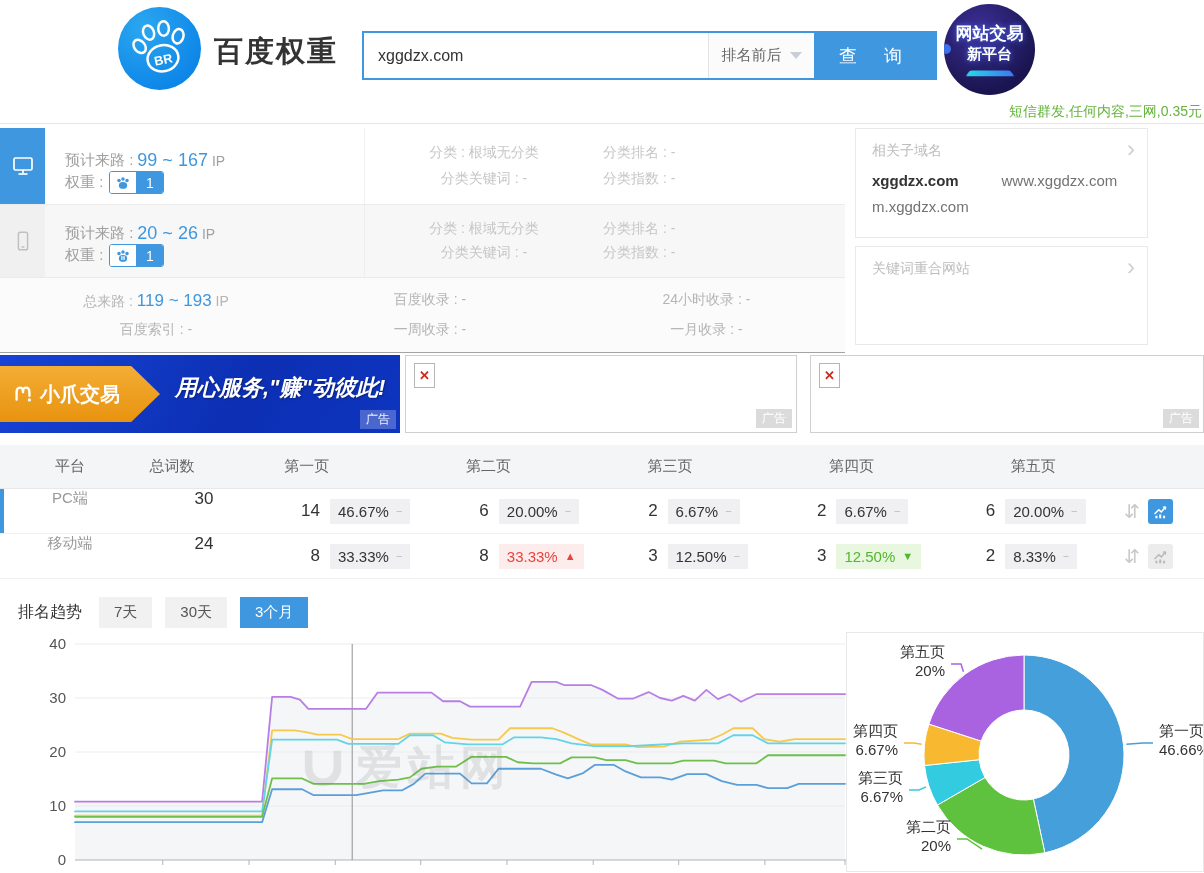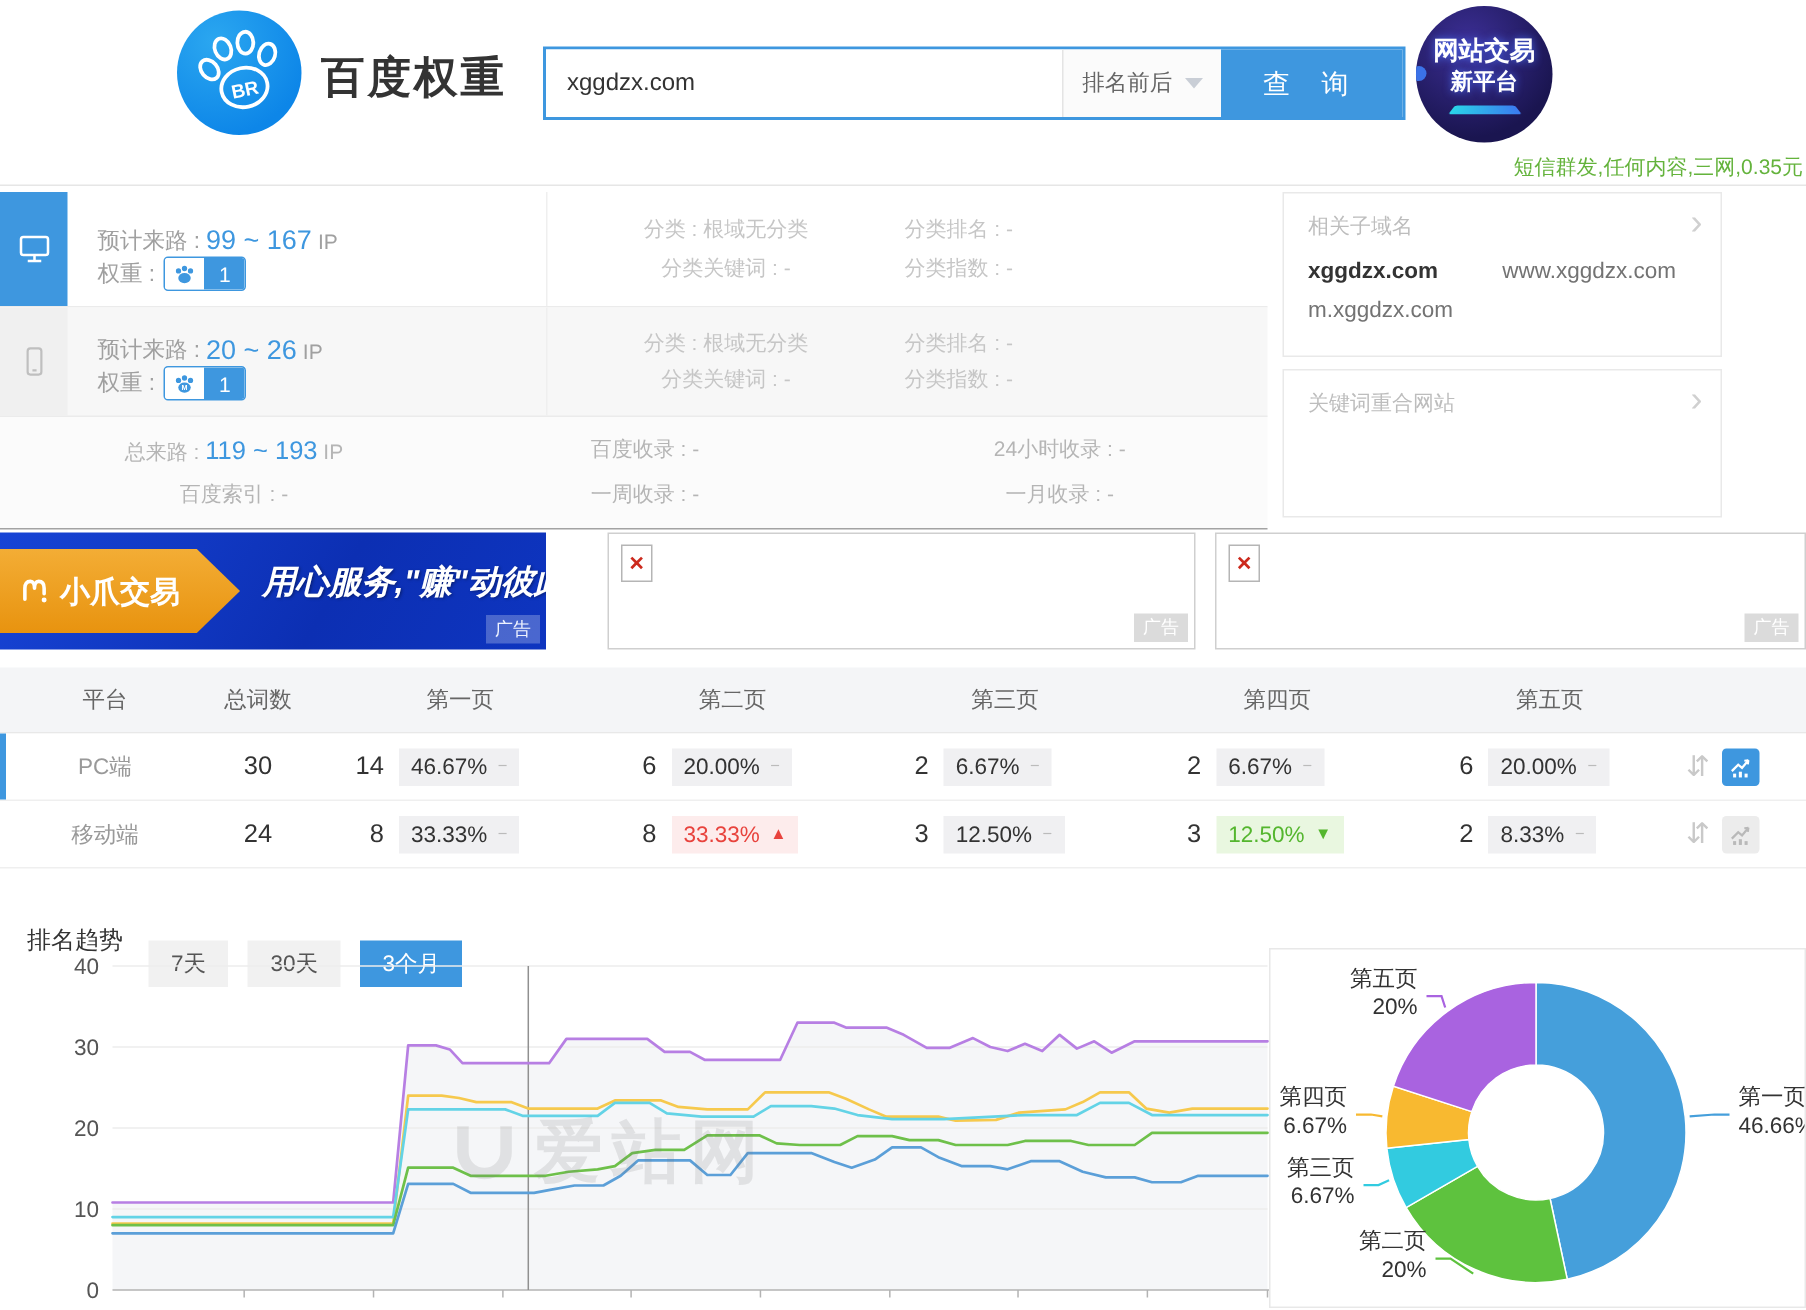--- a/index.html
+++ b/index.html
@@ -7,21 +7,21 @@
   body { width:1204px; height:873px; position:relative; font-family:"Liberation Sans",sans-serif; color:#333; overflow:hidden; }
 
   
   .logo { position:absolute; left:118px; top:7px; width:83px; height:83px; border-radius:50%;
           background:radial-gradient(circle at 30% 25%, #2ba7f0, #0d86e8 75%); display:flex; align-items:center; justify-content:center; }
   .page-title { position:absolute; left:214px; top:32px; font-size:29px; font-weight:600; color:#333; letter-spacing:2px; }
   .searchbar { position:absolute; left:362px; top:31px; width:575px; height:49px; border:2px solid #3e97df; display:flex; background:#fff; }
   .searchbar input { flex:1; border:0; outline:none; padding:0 14px; font-size:16px; color:#333; font-family:"Liberation Sans",sans-serif; }
   .rank-select { width:106px; background:#fbfbfb; border-left:1px solid #e4e4e4; display:flex; align-items:center; justify-content:center; gap:8px; font-size:15px; color:#666; cursor:pointer; }
   .caret { width:0; height:0; border-left:6px solid transparent; border-right:6px solid transparent; border-top:7px solid #c9ced6; }
-  .query-btn { width:121px; background:#3e97df; color:#fff; border:0; font-size:18px; letter-spacing:8px; cursor:pointer; font-family:Liberation Sans, sans-serif; }
+  .query-btn { width:121px; background:#3e97df; color:#fff; border:0; font-size:18px; letter-spacing:8px; cursor:pointer; font-family:Liberation Mono, monospace; }
   .promo-badge { position:absolute; left:944px; top:4px; width:91px; height:91px; border-radius:50%; overflow:hidden;
           background:radial-gradient(circle at 38% 28%, #3c2f96, #1a1550 72%); display:flex; flex-direction:column; align-items:center; justify-content:center;text-align:center; }
   .promo-badge:before { content:""; position:absolute; left:-3px; top:44%; width:10px; height:10px; border-radius:50%; background:#3b72e8; }
   .promo-badge .b1 { color:#fff; font-size:17px; font-weight:bold; text-shadow:0 0 6px #4a6cf0; }
   .promo-badge .b2 { color:#fff; font-size:15px; font-weight:bold; text-shadow:0 0 6px #4a6cf0; }
   .promo-badge .deco { width:44px; height:10px; margin-top:4px; background:linear-gradient(90deg,#2ad4e8,#3b7bf0); transform:perspective(40px) rotateX(55deg); border-radius:2px; }
   .promo-text { position:absolute; right:2px; top:103px; font-size:14px; color:#64b33c; cursor:pointer; }
   .header-divider { position:absolute; left:0; top:123px; width:1204px; height:1px; background:#e6e6e6; }
 
   
@@ -47,36 +47,36 @@
   .ov-box { position:relative; border:1px solid #e9e9e9; background:#fff; padding:13px 16px; }
   .ov-box .box-title { font-size:14px; color:#bdbdbd; }
   .ov-box .chev { position:absolute; right:12px; top:8px; font-size:24px; color:#d0d0d0; cursor:pointer; line-height:1; }
   .ov-box.sub { height:110px; margin-bottom:8px; }
   .ov-box.overlap { height:99px; }
   .domain-grid { margin-top:12px; display:grid; grid-template-columns:1fr 1fr; row-gap:9px; font-size:15px; }
   .domain-grid .main { font-weight:bold; color:#333; cursor:pointer; }
   .domain-grid .sub-d { color:#737373; cursor:pointer; }
 
   
-  .ad-banner { position:absolute; left:0; top:355px; width:364px; height:78px; background:linear-gradient(120deg,#1744d6 0%,#0c2fb3 60%,#0e35c0 100%); overflow:hidden; cursor:pointer; }
+  .ad-banner { position:absolute; left:0; top:355px; width:400px; height:78px; background:linear-gradient(120deg,#1744d6 0%,#0c2fb3 60%,#0e35c0 100%); overflow:hidden; cursor:pointer; }
   .ad-ribbon { position:absolute; left:0; top:11px; width:160px; height:56px; background:linear-gradient(180deg,#f4 b43d,#e8920f); background:linear-gradient(180deg,#f3ad35,#e8930f);
       clip-path:polygon(0 0, 82% 0, 100% 50%, 82% 100%, 0 100%); display:flex; align-items:center; padding-left:12px; gap:6px; }
   .ad-ribbon .brand { color:#fff; font-size:20px; font-weight:bold; }
   .ad-slogan { position:absolute; left:175px; top:20px; width:215px; color:#fff; font-size:22px; font-weight:bold; font-style:italic; line-height:1.2; text-shadow:1px 1px 2px rgba(0,0,0,.35); }
   .ad-tag { position:absolute; right:4px; bottom:4px; background:rgba(255,255,255,.25); color:#eef2ff; font-size:12px; padding:1px 6px; }
   .ad-box { position:absolute; top:355px; height:78px; background:#fff; border:1px solid #cfcfcf; cursor:pointer; }
   .ad-box.b1 { left:405px; width:392px; }
   .ad-box.b2 { left:810px; width:394px; }
   .broken { position:absolute; left:8px; top:7px; width:21px; height:25px; border:1px solid #b5b5b5; background:#fff; display:flex; align-items:center; justify-content:center; color:#cc2a1d; font-size:13px; font-weight:bold; }
   .ad-box .ad-tag { background:rgba(190,190,190,.55); color:#fff; }
 
   
   .kw-table { position:absolute; left:0; top:445px; width:1204px; }
   .kw-head { display:flex; align-items:center; height:44px; background:#f4f5f7; border-bottom:1px solid #e8e8e8; font-size:15px; color:#666; }
-  .kw-row { position:relative; display:flex; align-items:center; height:45px; border-bottom:1px solid #efefef; background:#fff; }
+  .kw-row { position:relative; display:flex; height:45px; border-bottom:1px solid #efefef; background:#fff;gap:32px; }
   .row-indicator { position:absolute; left:0; top:0; width:4px; height:100%; background:#3e97df; }
   .c-platform { width:128px; text-align:center;padding-left:12px; }
   .kw-row .c-platform { color:#999; font-size:15px; }
   .c-total { width:88px; text-align:center; }
   .kw-row .c-total { font-size:17px; color:#333; }
   .c-page { flex:1; display:flex; align-items:center; }
   .c-page.hd { justify-content:center; }
   .c-page .cnt { width:40px; text-align:right; font-size:17px; color:#333; margin-right:10px; }
   .pct-badge { display:inline-flex; align-items:center; padding:4px 8px; font-size:15px; background:#f0f0f2; color:#333; cursor:default; }
   .pct-badge .sym { margin-left:7px; font-size:11px; color:#bbb; font-style:normal; }
@@ -86,21 +86,21 @@
   .pct-badge[data-trend="down"] .sym { color:#54b62e; }
   .c-icons { width:80px; display:flex; align-items:center; gap:8px; }
   .sort-ic { font-size:19px; color:#c9c9c9; cursor:pointer; }
   .chart-ic { width:25px; height:25px; border-radius:3px; display:flex; align-items:center; justify-content:center; cursor:pointer; }
   .chart-ic.on { background:#3e97df; }
   .chart-ic.off { background:#ececec; }
 
   
   .trend-bar { position:absolute; left:18px; top:597px; display:flex; align-items:center; gap:13px; }
   .trend-bar .t-label { font-size:16px; color:#333; margin-right:4px; }
-  .t-tab { padding:6px 15px; font-size:15px; background:#f1f1f1; color:#555; cursor:pointer;margin-top:30px; }
+  .t-tab { padding:6px 15px; font-size:15px; background:#f1f1f1; color:#555; cursor:pointer; }
   .t-tab.active { background:#3e97df; color:#fff; }
 
   
   .charts { position:absolute; left:0; top:632px; width:1204px; height:241px; }
   .line-panel { position:absolute; left:0; top:0; width:846px; height:241px; }
   .watermark { position:absolute; left:300px; top:105px; display:flex; align-items:center; gap:10px; color:rgba(120,120,120,.16); font-size:46px; font-weight:bold; letter-spacing:6px; pointer-events:none; }
   .donut-panel { position:absolute; left:846px; top:0; width:358px; height:240px; border:1px solid #e8e8e8; background:#fff; }
 </style>
 </head>
 <body>

